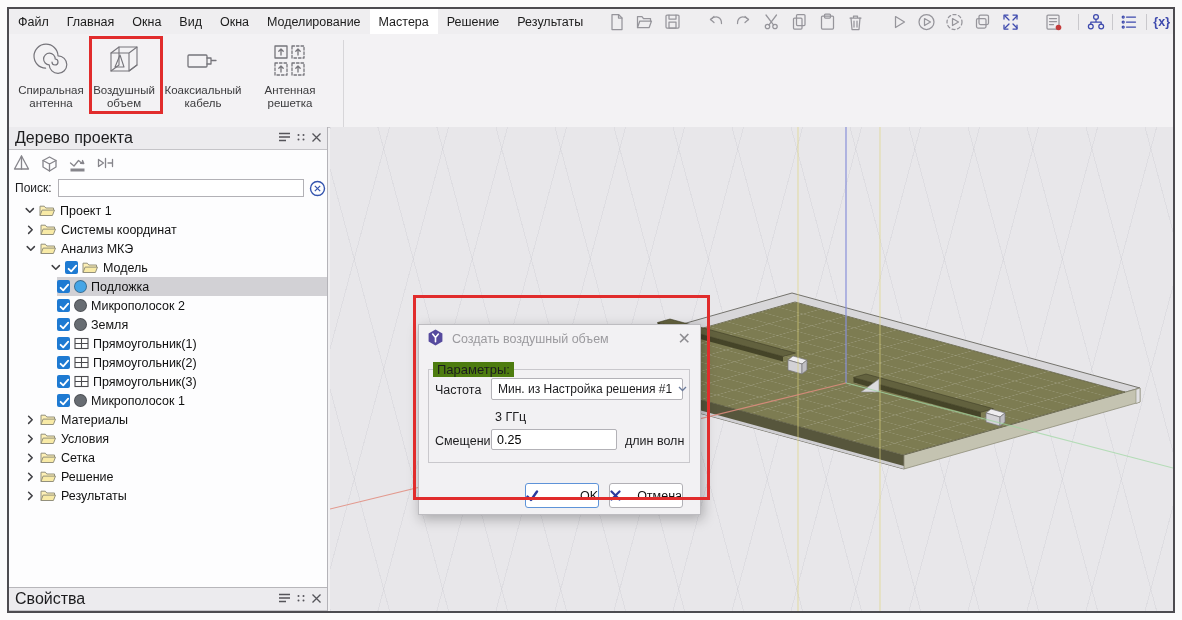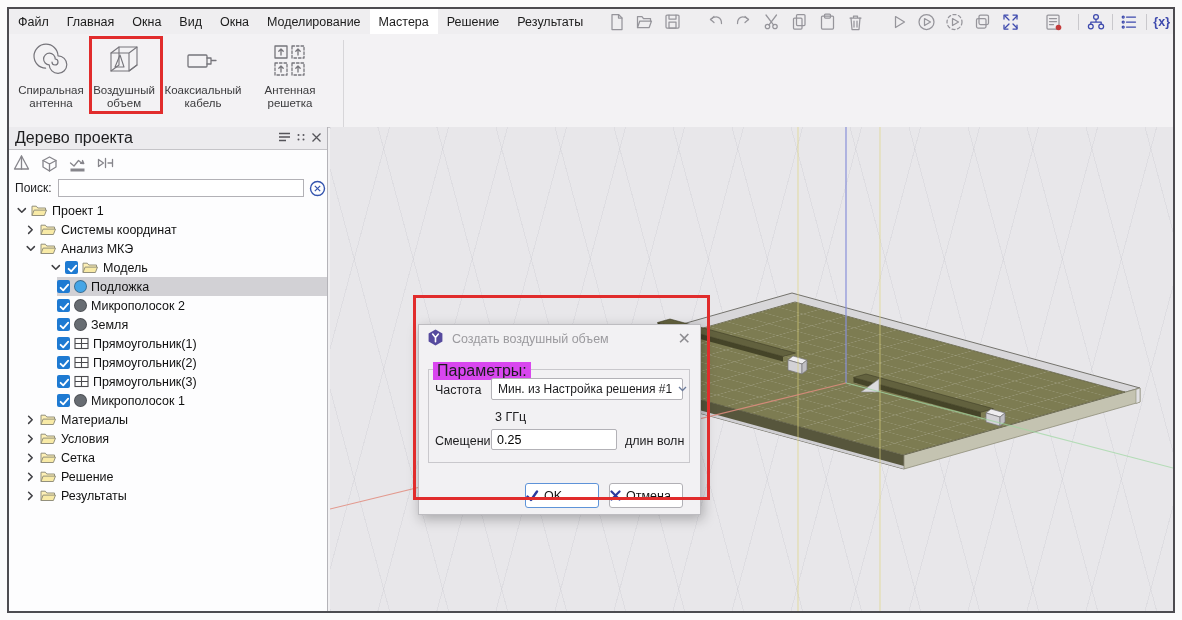--- a/index.html
+++ b/index.html
@@ -35,45 +35,45 @@
   .ptools{position:absolute;left:2px;top:24px;height:24px;display:flex;align-items:center;gap:7px;}
   .ptools svg{stroke:#86858b;fill:none;stroke-width:1.3;stroke-linejoin:round;stroke-linecap:round;}
   .searchrow{position:absolute;left:0;top:50px;width:100%;height:22px;display:flex;align-items:center;}
   .searchrow label{font-size:12px;padding-left:6px;color:#1c1c1e;}
   .searchrow input{margin-left:6px;width:238px;height:16px;border:1px solid #b2b1b6;background:#fff;font-size:12px;padding:0 3px;}
   .clearbtn{margin-left:5px;width:18px;height:18px;display:flex;align-items:center;justify-content:center;}
   .tree{position:absolute;left:0;top:74px;width:100%;bottom:22px;overflow:hidden;}
   .trow{height:19px;display:flex;align-items:center;}
   .rowline{display:flex;align-items:center;gap:4px;flex:1;height:100%;}
   .rowline.sel{background:#d2d1d5;}
-  .l0{padding-left:8px}.l1{padding-left:17px}.l2{padding-left:42px}.l3{padding-left:48px}
+  .l0{padding-left:16px}.l1{padding-left:17px}.l2{padding-left:42px}.l3{padding-left:48px}
   .tlabel{font-size:12.5px;color:#111;white-space:nowrap;}
   .cbx{width:13px;height:13px;background:#1e7ad2;border-radius:2px;display:flex;align-items:center;justify-content:center;flex:0 0 auto;}
   .circ{width:13px;height:13px;border-radius:50%;flex:0 0 auto;border:1px solid rgba(40,40,45,.45);box-sizing:border-box;}
   .circ.blue{background:#45a5e6;} .circ.gray{background:#676c72;}
   .expd{width:10px;height:10px;flex:0 0 auto;display:flex;align-items:center;justify-content:center;}
   
   .viewport{position:absolute;left:321px;top:118px;width:843px;height:484px;background-color:#e8e7ea;
     background-image:repeating-linear-gradient(105deg,rgba(170,170,182,.16) 0 1px,transparent 1px 57px),
                      repeating-linear-gradient(75deg,rgba(170,170,182,.16) 0 1px,transparent 1px 57px);}
   
   .dlg-hl{left:404px;top:286px;width:291px;height:199px;}
   .dialog{position:absolute;left:409px;top:291px;width:281px;height:189px;background:#f2f1f3;border:1px solid #bdbcc0;box-shadow:2px 4px 12px rgba(0,0,0,.28);font-size:12.5px;color:#1c1c1e;margin-top:24px;}
   .dlg-title{position:absolute;left:0;top:0;width:100%;height:28px;display:flex;align-items:center;}
   .dlg-title .dic{margin-left:8px;}
   .dlg-title .dtt{margin-left:8px;color:#9b9a9e;flex:1;}
   .dlg-close{margin-right:9px;color:#8d8c90;font-size:16px;line-height:16px;}
   .gbox{position:absolute;left:9px;top:44px;width:260px;height:92px;border:1px solid #c9c8cc;}
-  .gbox-lab{position:absolute;left:14px;top:37px;background:#d946ef;padding:0 4px;font-size:16px;}
+  .gbox-lab{position:absolute;left:14px;top:37px;background:#4d7c0f;padding:0 4px;font-size:13px;}
   .frow-lab{position:absolute;font-size:12.5px;}
   .combo{position:absolute;left:72px;top:53px;width:192px;height:22px;background:#fff;border:1px solid #b3b2b7;border-radius:2px;display:flex;align-items:center;box-sizing:border-box;}
   .combo .cval{flex:1;padding-left:6px;font-size:12px;white-space:nowrap;}
   .combo .chev{padding:0 6px;display:flex;align-items:center;}
   .txtin{position:absolute;left:72px;top:104px;width:126px;height:21px;background:#fff;border:1px solid #b3b2b7;border-radius:2px;font-size:12.5px;padding:0 5px;box-sizing:border-box;font-family:inherit;}
-  .dbtn{position:absolute;top:158px;width:74px;height:25px;background:#fff;border-radius:3px;display:flex;align-items:center;justify-content:flex-start;gap:5px;font-size:12.5px;color:#111;box-sizing:border-box;}
+  .dbtn{position:absolute;top:158px;width:74px;height:25px;background:#fff;border-radius:3px;display:flex;align-items:center;justify-content:space-between;gap:5px;font-size:12.5px;color:#111;box-sizing:border-box;}
   .dbtn.ok{left:106px;border:1px solid #5e93d8;}
   .dbtn.cancel{left:190px;border:1px solid #b1b0b5;}
   .dbtn svg{flex:0 0 auto;}
 </style>
 </head>
 <body>
 
 <svg width="0" height="0" style="position:absolute">
   <defs>
     <g id="i-folder">
@@ -538,20 +538,37 @@
               </svg>
             </span>
         <svg width="17" height="13">
               <use href="#i-folder"></use>
             </svg>
         <span class="tlabel">Результаты</span>
           </div>
         </div>
     </div>
 
+    <div class="phead" style="top:460px;border-top:1px solid #b7b6ba;">
+      <span class="ttl">Свойства</span>
+      <span class="hic">
+        <span><svg width="13" height="12">
+              <path d="M1 2.5h11M1 6h11M1 9.5h7"></path>
+            </svg></span>
+        <span><svg width="10" height="12">
+              <circle cx="2.5" cy="4" r="1" fill="#55545a" stroke="none"></circle>
+              <circle cx="7.5" cy="4" r="1" fill="#55545a" stroke="none"></circle>
+              <circle cx="2.5" cy="8.5" r="1" fill="#55545a" stroke="none"></circle>
+              <circle cx="7.5" cy="8.5" r="1" fill="#55545a" stroke="none"></circle>
+            </svg></span>
+        <span><svg width="11" height="11">
+              <path d="M1.5 1.5l8 8M9.5 1.5l-8 8"></path>
+            </svg></span>
+      </span>
+    </div>
   </div>
 
   <div class="viewport">
     <svg width="843" height="484" viewBox="0 0 843 484">
 
       <polygon points="462,166 810,261 574,328 226,233" fill="#d8d7da" stroke="#73726c" stroke-width="1"></polygon>
 
       <polygon points="226,233 574,328 574,342 226,247" fill="#57563c" stroke="#5a594a" stroke-width="0.8"></polygon>
       <polygon points="226,244 574,339 574,342 226,247" fill="#cfced2" stroke="none"></polygon>
       <polygon points="810,261 574,328 574,342 810,275" fill="#c3c2ae" stroke="#8a8975" stroke-width="0.8" opacity="0.95"></polygon>

